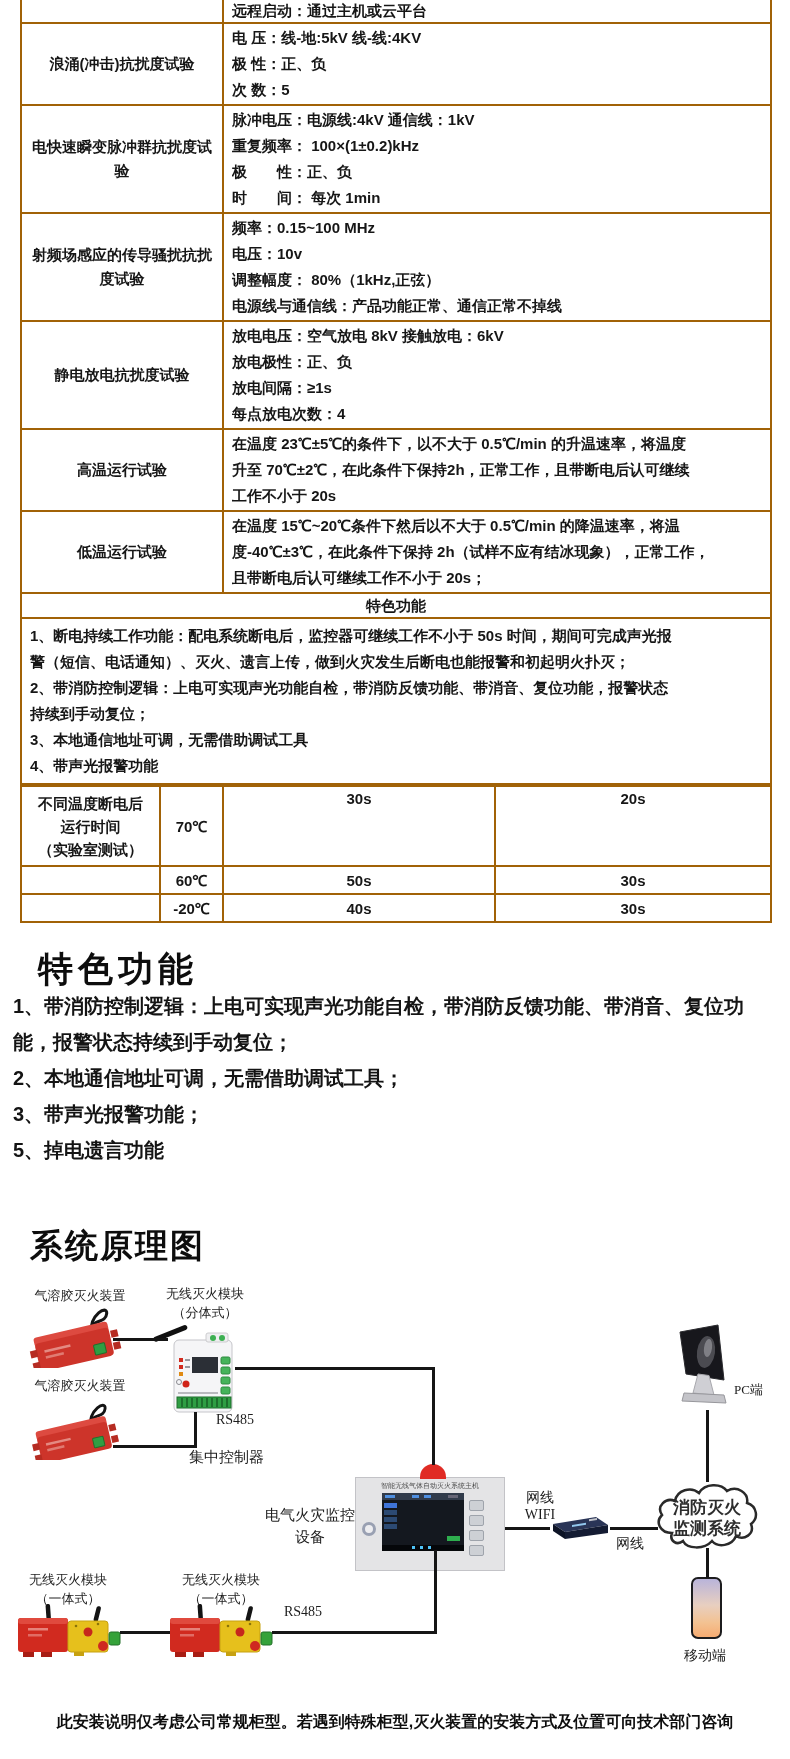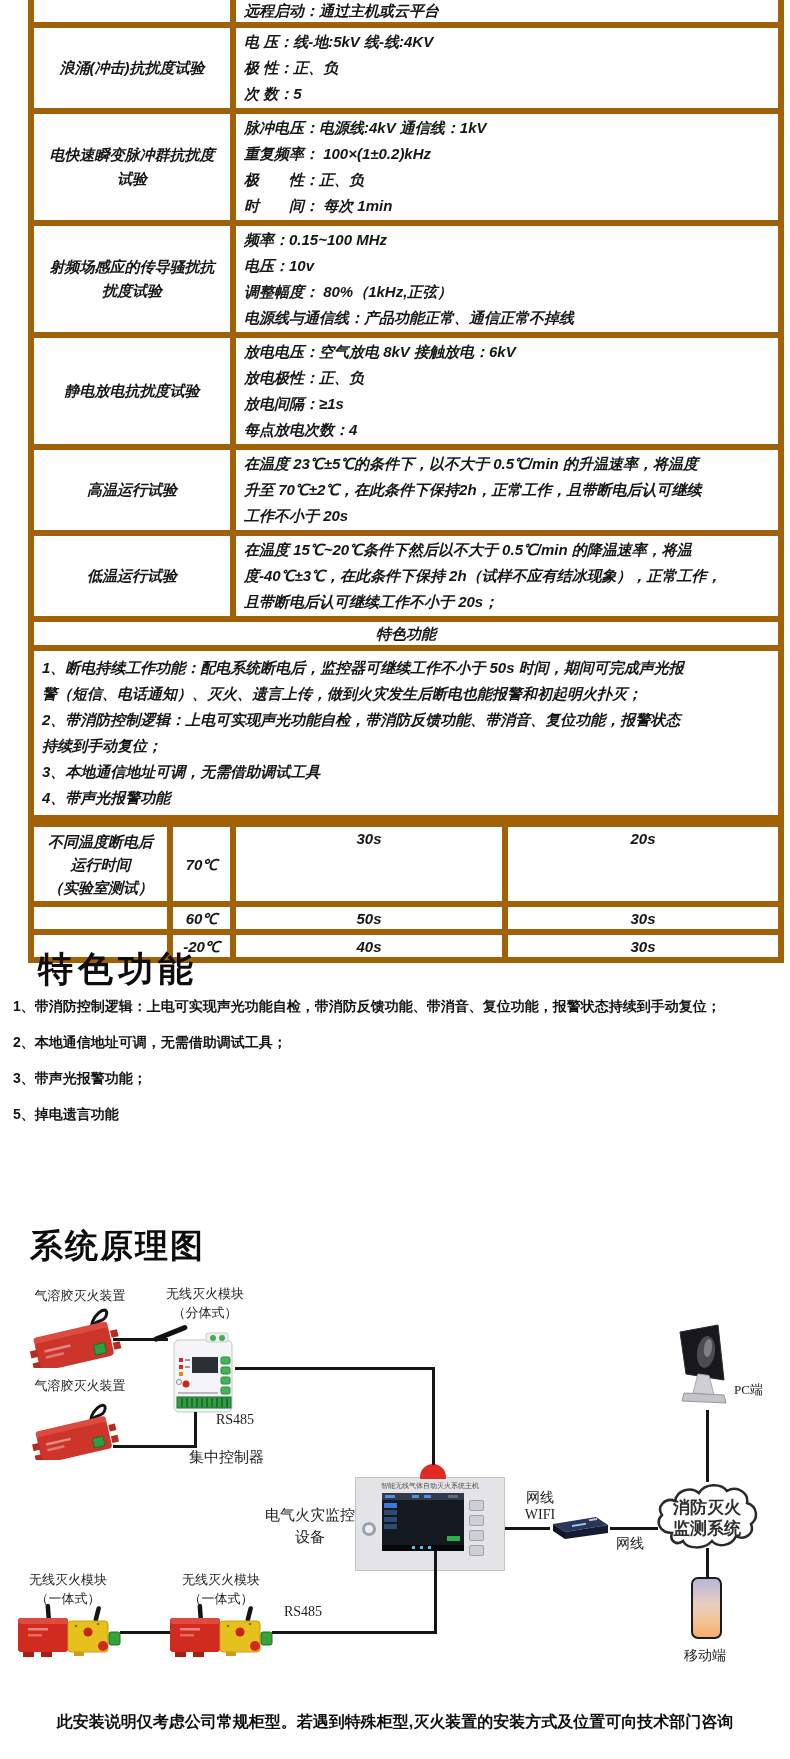--- a/index.html
+++ b/index.html
@@ -1,23 +1,23 @@
 <!DOCTYPE html>
 <html><head>
 <meta charset="utf-8">
 <style>
   * { margin:0; padding:0; box-sizing:border-box; }
   html,body { background:#ffffff; }
   #page { position:relative; width:790px; height:1759px; background:#fff;
           font-family:"Liberation Sans", sans-serif; color:#1a1a1a; overflow:hidden; }
 
   
-  .tbl-wrap { position:absolute; left:28px; top:0; width:750px;font-style:italic; }
+  .tbl-wrap { position:absolute; left:20px; top:0; width:750px; }
   table { border-collapse:collapse; width:750px; table-layout:fixed; }
-  td { border:6px solid #a16207; vertical-align:middle; font-size:15px; font-weight:bold; color:#161616; }
+  td { border:2px solid #a16207; vertical-align:middle; font-size:15px; font-weight:bold; color:#161616; }
   .spec-table { border-top:0; }
   .spec-table tr:first-child td { border-top:0; height:22px; }
   .lbl { text-align:center; line-height:24px; padding:2px 10px; }
   .val { padding:1px 8px; }
   .val div { line-height:26px; white-space:nowrap; overflow:hidden; }
   .sec-hdr { text-align:center; height:25px; line-height:23px; padding:0; }
   .feat-cell { padding:4px 8px; }
   .feat-cell div { line-height:26px; white-space:nowrap; overflow:hidden; }
 
   .temp-table td { text-align:center; }
@@ -25,21 +25,21 @@
   .temp-hdr { vertical-align:middle; }
   .row70 { height:80px; }
   .rowS { height:28px; }
   .tval-top { vertical-align:top; padding-top:3px; }
 
   
   .big-heading { position:absolute; font-weight:bold; color:#0d0d0d; }
   #features-heading { left:38px; top:946px; font-size:35px; letter-spacing:5px; }
   #diagram-heading { left:30px; top:1224px; font-size:33px; letter-spacing:2px; }
   #features-list { position:absolute; left:13px; top:988px; width:757px; }
-  #features-list .feat-item { font-size:14px; font-weight:bold; line-height:36px; color:#141414; }
+  #features-list .feat-item { font-size:20px; font-weight:bold; line-height:36px; color:#141414; }
   #footer-note { position:absolute; left:0; top:1712px; width:790px; text-align:center;
                  font-size:16px; font-weight:bold; color:#0e0e0e; }
 
   
   .dlabel { position:absolute; font-family:"Liberation Serif", serif; color:#1d1d1d;
             font-size:14px; line-height:19px; text-align:center; }
   .line { position:absolute; background:#151515; z-index:4; }
   .dev { position:absolute; z-index:3; }
 
   

